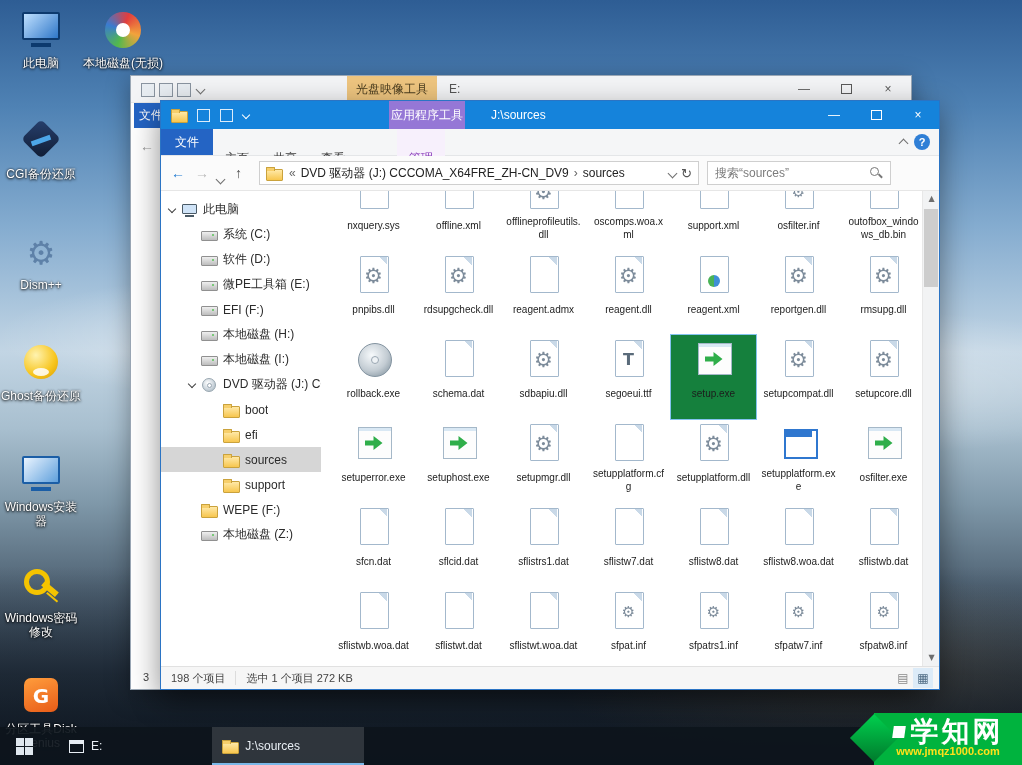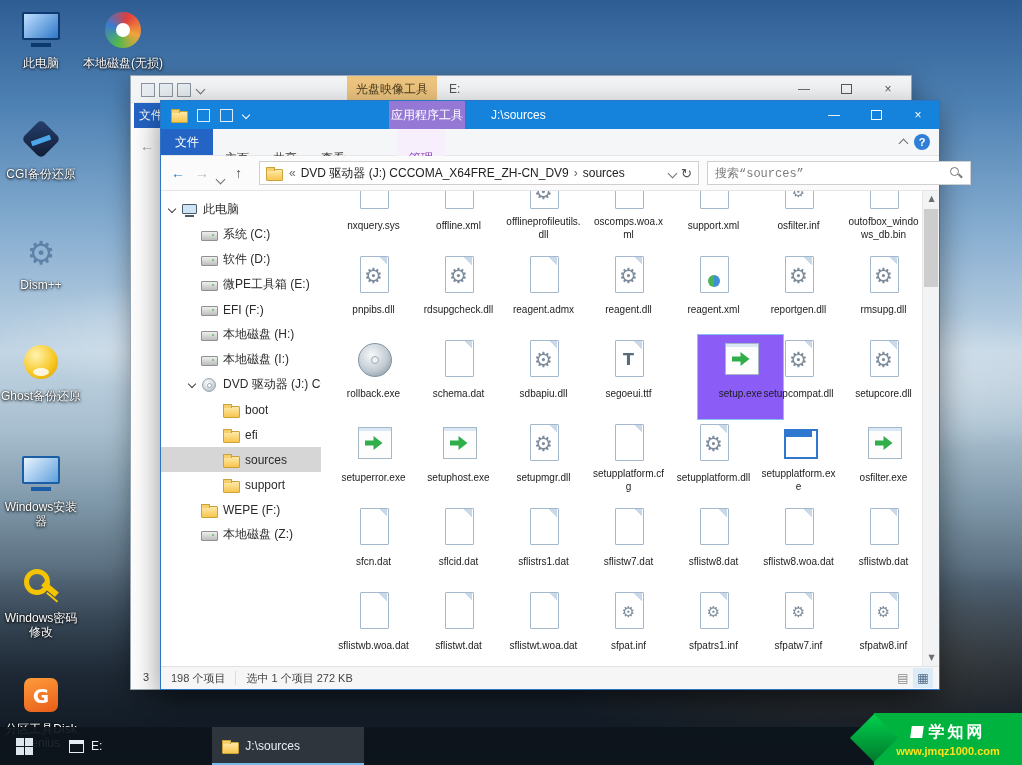--- a/index.html
+++ b/index.html
@@ -101,22 +101,22 @@
   .nav.back{left:10px;color:#1f7ad1;}
   .nav.fwd{left:34px;color:#b9b9b9;}
   .nav.chvd{left:56px;top:14px;line-height:normal;}
   .nav.up{left:74px;color:#4a4a4a;}
   .addrbox{position:absolute;left:98px;top:5px;width:440px;height:24px;background:#fff;border:1px solid #cfcfcf;
     display:flex;align-items:center;gap:5px;padding:0 6px;box-sizing:border-box;}
   .addrbox .crumb{font-size:12px;color:#222;white-space:nowrap;}
   .addrbox .ovf,.addrbox .csep{font-size:12px;color:#666;}
   .addrbox .spacer{flex:1;}
   .refresh{color:#555;font-size:13px;font-family:"DejaVu Sans",sans-serif;}
-  .searchbox{position:absolute;left:546px;top:5px;width:264px;height:24px;background:#fff;border:1px solid #cfcfcf;
-    display:flex;align-items:center;padding:0 7px;box-sizing:border-box;font-family:Liberation Mono, monospace;}
+  .searchbox{position:absolute;left:546px;top:5px;width:184px;height:24px;background:#fff;border:1px solid #cfcfcf;
+    display:flex;align-items:center;padding:0 7px;box-sizing:border-box;}
   .stext{font-size:12px;color:#7c7c7c;flex:1;white-space:nowrap;overflow:hidden;}
   .mag{position:relative;width:14px;height:14px;}
   .mag::before{content:"";position:absolute;left:1px;top:1px;width:7px;height:7px;border:1.5px solid #777;border-radius:50%;}
   .mag::after{content:"";position:absolute;left:9px;top:9px;width:5px;height:1.5px;background:#777;transform:rotate(45deg);}
 
   .content{position:relative;flex:1;overflow:hidden;background:#fff;}
   
   .tree{position:absolute;left:0;top:0;bottom:0;width:160px;padding-top:6px;overflow:hidden;}
   .trow{height:25px;display:flex;align-items:center;font-size:12px;color:#2b2b2b;padding-left:6px;white-space:nowrap;overflow:hidden;}
   .trow.lv1{padding-left:26px;} .trow.lv2{padding-left:48px;}
@@ -133,21 +133,21 @@
   .ti-dvd::before{content:"";position:absolute;left:1px;top:1px;width:12px;height:12px;border-radius:50%;
     background:radial-gradient(circle at 40% 35%,#fff,#cdd6dd 55%,#9fb0ba);border:1px solid #98a6b0;}
   .ti-dvd::after{content:"";position:absolute;left:6px;top:6px;width:3px;height:3px;background:#fff;border:1px solid #9aa7b2;border-radius:50%;}
   .ti-folder::before{content:"";position:absolute;left:0;top:4px;width:15px;height:10px;background:linear-gradient(#ffe9a8,#f7c64e);border:1px solid #caa23c;border-radius:1px;}
   .ti-folder::after{content:"";position:absolute;left:0;top:2px;width:7px;height:3px;background:#f7cf6b;border:1px solid #caa23c;border-bottom:none;border-radius:1px 1px 0 0;}
 
   
   .filesvp{position:absolute;left:168px;right:17px;top:0;bottom:0;overflow:hidden;}
   .fgrid{display:grid;grid-template-columns:repeat(7,85px);margin-top:-24px;padding-left:2px;}
   .file{position:relative;z-index:0;width:85px;height:84px;padding-top:2px;text-align:center;box-sizing:border-box;overflow:hidden;}
-  .file.selected{background:#8b5cf6;outline:1px solid #84c3ef;margin-left:27px;}
+  .file.selected{background:#15803d;outline:1px solid #84c3ef;}
   .fname{display:inline-block;max-width:76px;font-size:10px;line-height:13px;word-break:break-all;color:#1c1c1c;}
   .fi{display:block;width:48px;height:46px;margin:0 auto;position:relative;
     font-family:"DejaVu Sans",sans-serif;color:#7d8c9b;text-align:center;line-height:46px;font-size:21px;}
   .fi::before,.fi::after{z-index:-1;}
   .fi-doc::before,.fi-gear::before,.fi-inf::before,.fi-xml::before,.fi-font::before{content:"";position:absolute;left:10px;top:3px;width:27px;height:35px;background:#fff;border:1px solid #a3b8cc;border-radius:1px;}
   .fi-doc::after,.fi-gear::after,.fi-inf::after,.fi-font::after{content:"";position:absolute;left:29px;top:4px;width:8px;height:8px;
     background:linear-gradient(225deg,#c9d9e8 50%,#fff 50%);}
   .fi-inf{font-size:15px;}
   .fi-font{font-size:16px;font-weight:bold;color:#5a6b7a;}
   .fi-xml::after{content:"";position:absolute;left:18px;top:22px;width:12px;height:12px;border-radius:50%;
@@ -189,21 +189,21 @@
   .tb-window::before{content:"";position:absolute;left:1px;top:1px;width:13px;height:11px;border:1px solid #e7edf3;}
   .tb-window::after{content:"";position:absolute;left:2px;top:2px;width:13px;height:3px;background:#e7edf3;}
   .tb-folder::before{content:"";position:absolute;left:0;top:3px;width:15px;height:10px;background:linear-gradient(#ffe9a8,#f7c64e);border:1px solid #caa23c;border-radius:1px;}
   .tb-folder::after{content:"";position:absolute;left:0;top:1px;width:7px;height:3px;background:#f7cf6b;border:1px solid #caa23c;border-bottom:none;}
 
   
   .watermark{position:absolute;right:0;bottom:0;width:148px;height:52px;background:#00b33e;z-index:5;
     display:flex;flex-direction:column;align-items:center;justify-content:center;}
   .wm-diamond{position:absolute;left:-17px;top:8px;width:34px;height:34px;transform:rotate(45deg);
     background:linear-gradient(135deg,#00d04e,#007a2c);}
-  .wm-title{color:#fff;font-size:16px;font-weight:bold;letter-spacing:3px;line-height:24px;display:flex;align-items:center;gap:6px;}
+  .wm-title{color:#fff;font-size:28px;font-weight:bold;letter-spacing:3px;line-height:24px;display:flex;align-items:center;gap:6px;}
   .wm-title::before{content:"";display:inline-block;width:12px;height:12px;background:#fff;transform:skew(-8deg);}
   .wm-url{color:#ffe11a;font-size:11px;font-weight:bold;line-height:14px;}
 </style>
 </head>
 <body>
 
 <div id="screen">
   <div class="wallpaper"></div>
 
   <div class="dcol dcol1">

